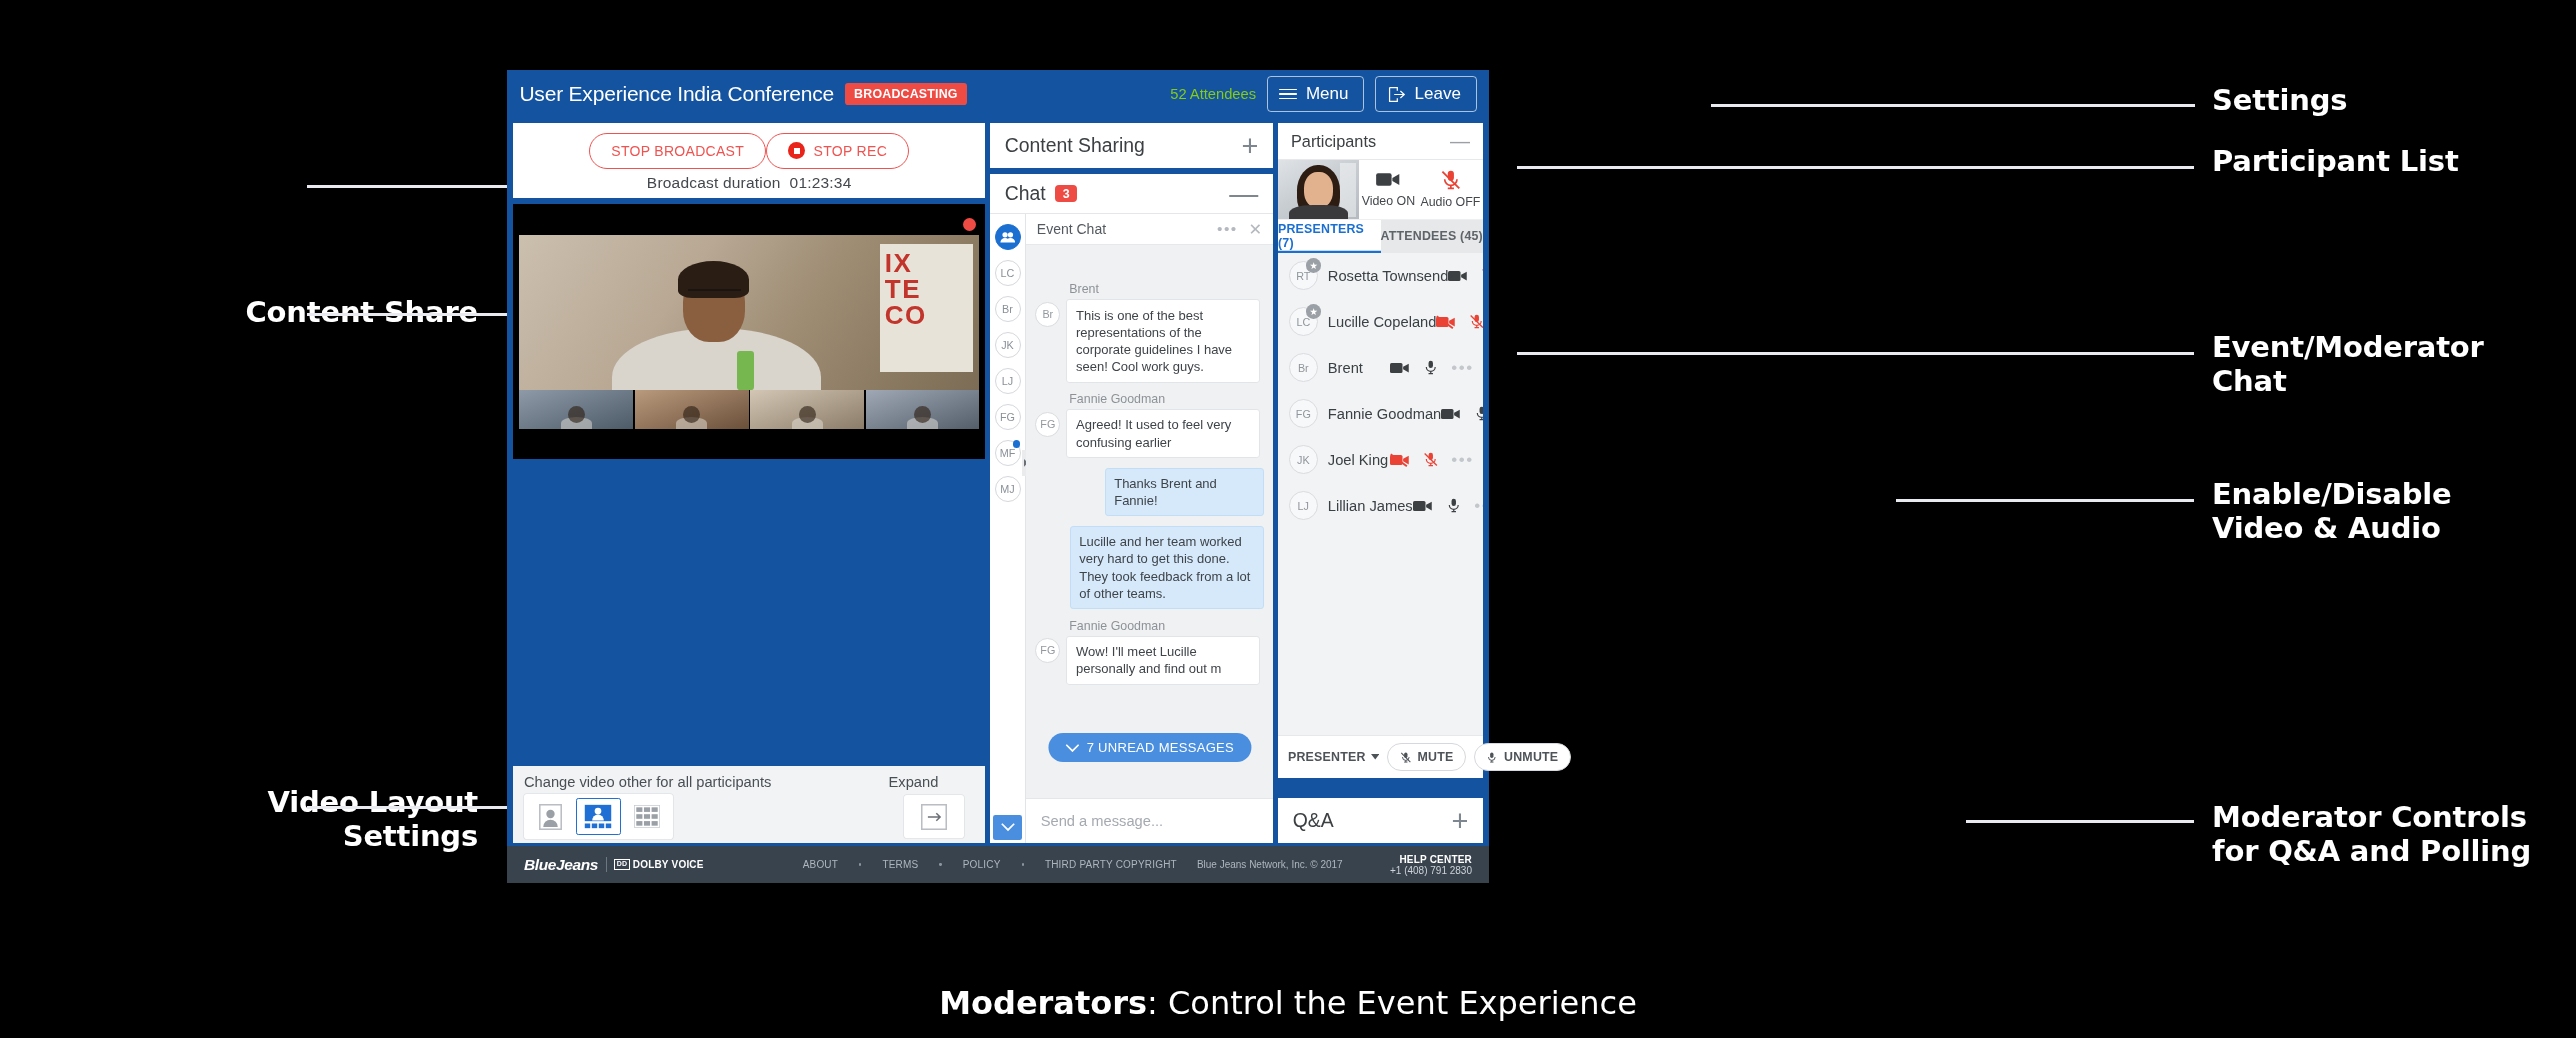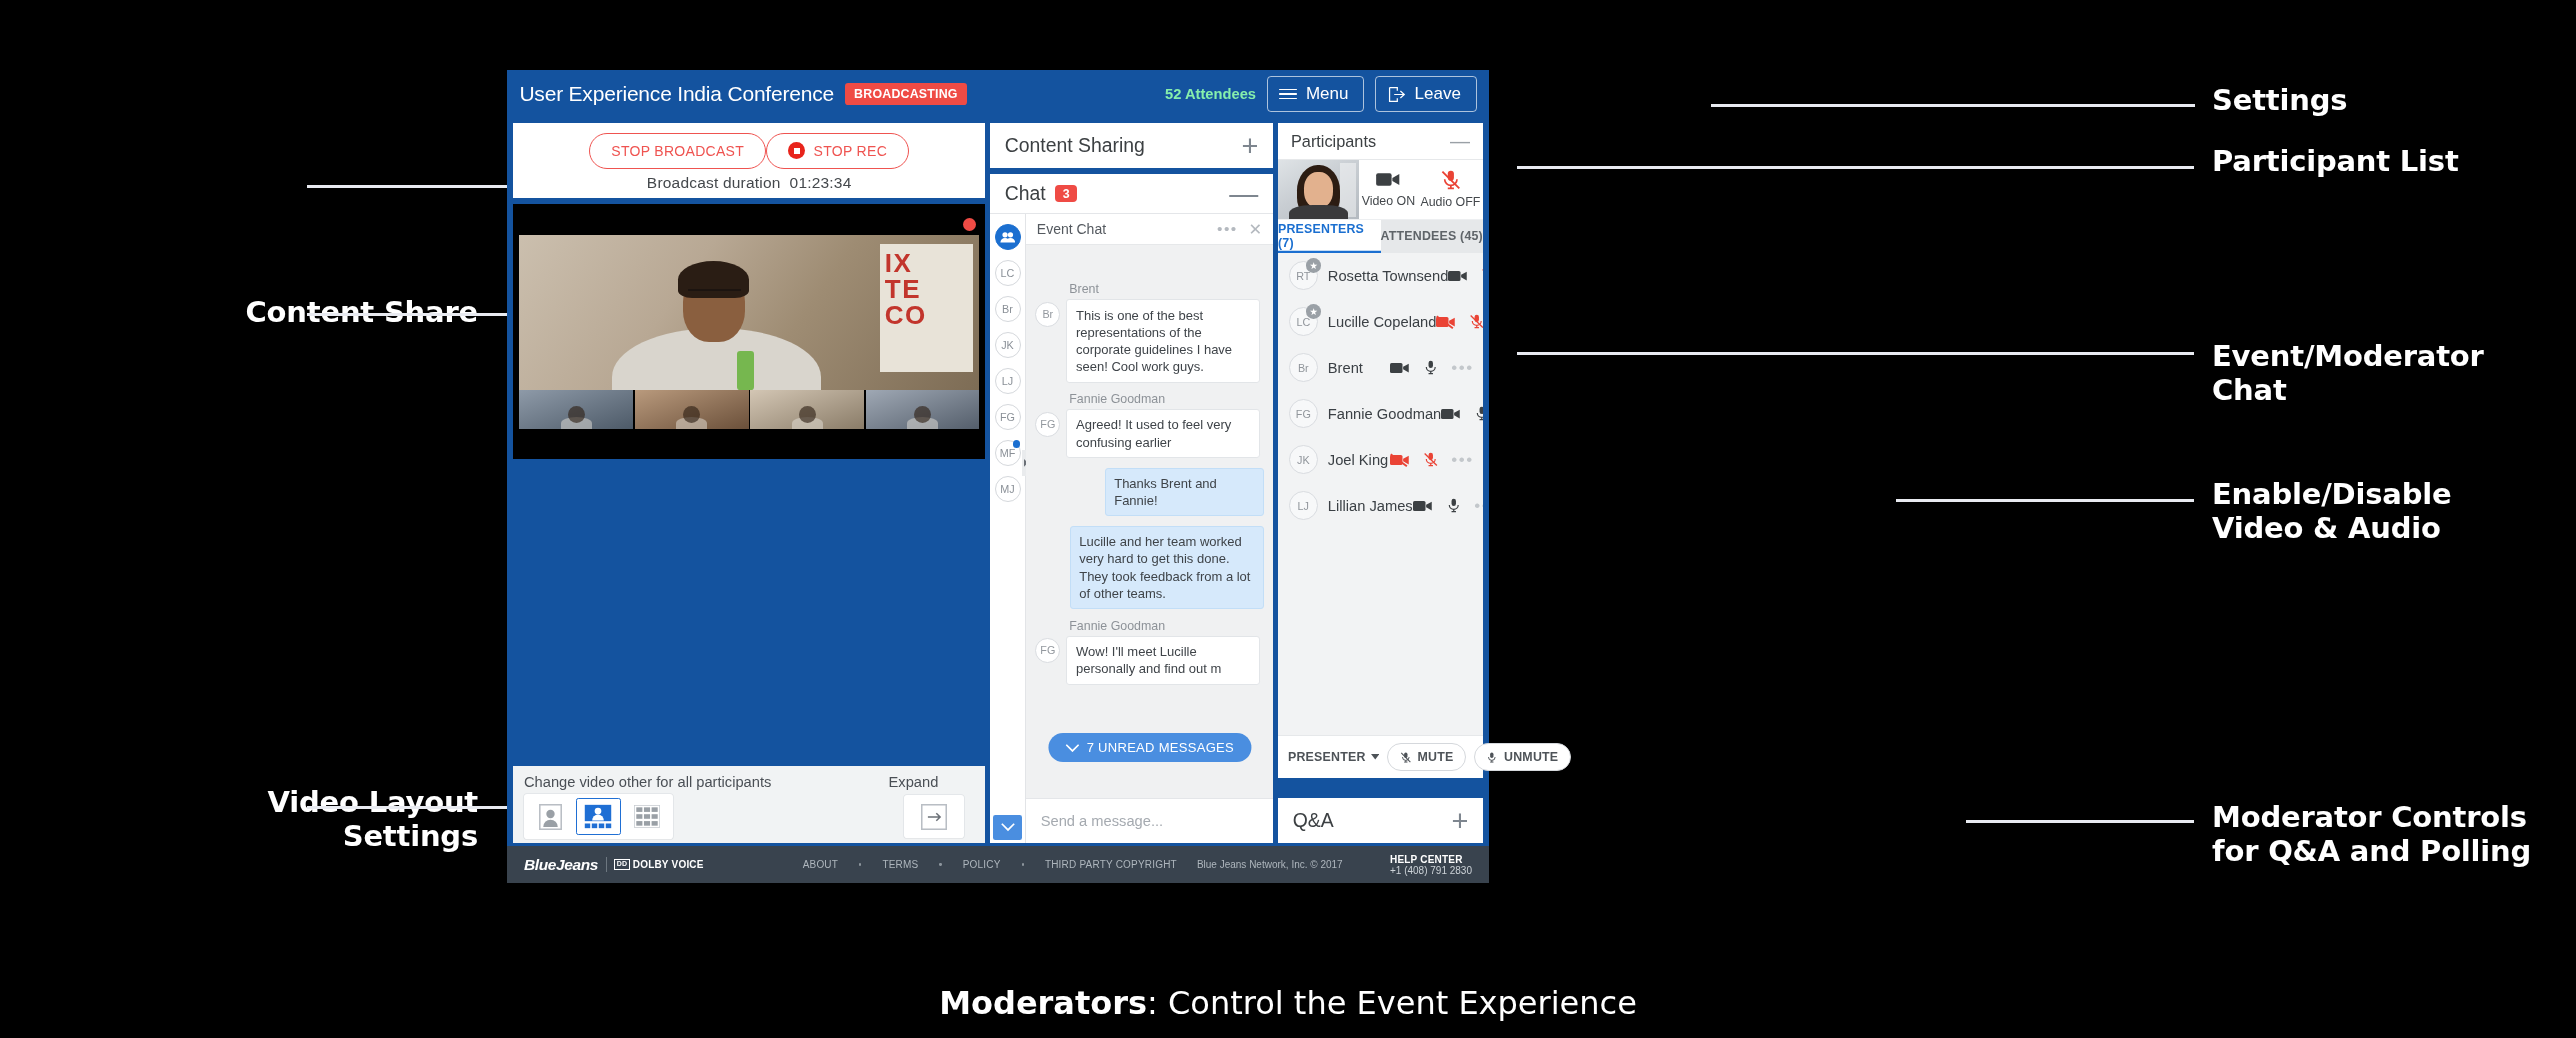--- a/index.html
+++ b/index.html
@@ -45,21 +45,21 @@
   .ev-title {
     color: #fff; font-size: 21px; font-weight: 400; letter-spacing: -0.2px;
   }
   .badge-broadcasting {
     margin-left: 10.8px;
     background: #ef4b45; color:#fff;
     font-size: 12.4px; font-weight: bold; letter-spacing: 0.2px;
     padding: 4.6px 9.3px 3.9px; border-radius: 3.1px;
   }
   .tb-right { margin-left:auto; display:flex; align-items:center; gap:10.8px; }
-  .attendee-count { color:#86efac; font-size: 14.7px; font-weight: bold; }
+  .attendee-count { color:#84cc16; font-size: 14.7px; }
   .tb-btn {
     display:flex; align-items:center; gap:8.5px;
     border:1.2px solid rgba(255,255,255,.65); border-radius:3.9px;
     color:#fff; font-size:17px; padding:7px 14.7px 7px 11.6px; background:transparent;
   }
   .ico-hamburger { display:flex; flex-direction:column; gap:3.1px; width:18px; }
   .ico-hamburger i { display:block; height:1.5px; background:#fff; border-radius:0.8px; }
   .ico-leave svg { display:block; }
   .panel-title { font-size:19.4px; color:#3c4043; font-weight:400; }
   .panel-act { margin-left:auto; color:#7e868f; font-size:29px; line-height:20px; font-weight:300; }
@@ -310,21 +310,21 @@
     position:absolute; left:0; bottom:0; width:100%; height:37px;
     background:#39434e; display:flex; align-items:center; padding:0 17px;
   }
   .logo-bj { color:#fff; font-size:15.5px; font-weight:bold; font-style:italic; letter-spacing:-0.4px; }
   .logo-sep { width:0.8px; height:15.5px; background:#6d7780; margin:0 7.7px; }
   .logo-dolby { color:#fff; font-size:10px; font-weight:bold; letter-spacing:0.2px; display:flex; align-items:center; gap:3.1px; }
   .dolby-mark { border:1.2px solid #fff; font-size:7px; padding:0 1.5px; line-height:8.5px; }
   .foot-links { margin-left:99px; display:flex; align-items:center; gap:21px; color:#aeb6bd; font-size:10px; letter-spacing:0.2px; }
   .foot-dot { width:2.3px; height:2.3px; border-radius:50%; background:#8c959d; }
   .foot-copy { margin-left:20px; color:#aeb6bd; font-size:10px; }
-  .foot-help { margin-left:auto; color:#fff; }
+  .foot-help { margin-left:auto; text-align:right; color:#fff; }
   .foot-help .hc { font-size:10px; font-weight:bold; letter-spacing:0.2px; }
   .foot-help .ph { font-size:10px; color:#cdd3d8; }
 
   
   .caption {
     position:absolute; left:0; bottom:17px; width:100%; text-align:center;
     color:#fff; font-size:32px; font-family:"DejaVu Sans", sans-serif;
   }
   .caption b { font-weight:bold; }
   .caption span { font-weight:400; }
@@ -344,21 +344,21 @@
   <div class="anno left" style="right:2098px; top:786px; width:356px;">Video Layout
 Settings</div>
   <div class="leader" style="left:307px; top:806px; width:248px;"></div>
 
   <div class="anno right" style="left:2212px; top:84px; width:356px;">Settings</div>
   <div class="leader" style="left:1711px; top:104px; width:484px;"></div>
 
   <div class="anno right" style="left:2212px; top:145px; width:356px;">Participant List</div>
   <div class="leader" style="left:1517px; top:166px; width:677px;"></div>
 
-  <div class="anno right" style="left:2212px; top:340px; width:364px;">Event/Moderator
+  <div class="anno right" style="left:2212px; top:331px; width:364px;">Event/Moderator
 Chat</div>
   <div class="leader" style="left:1517px; top:352px; width:677px;"></div>
 
   <div class="anno right" style="left:2212px; top:478px; width:364px;">Enable/Disable
 Video &amp; Audio</div>
   <div class="leader" style="left:1896px; top:499px; width:298px;"></div>
 
   <div class="anno right" style="left:2212px; top:801px; width:387px;">Moderator Controls
 for Q&amp;A and Polling</div>
   <div class="leader" style="left:1966px; top:820px; width:228px;"></div>

